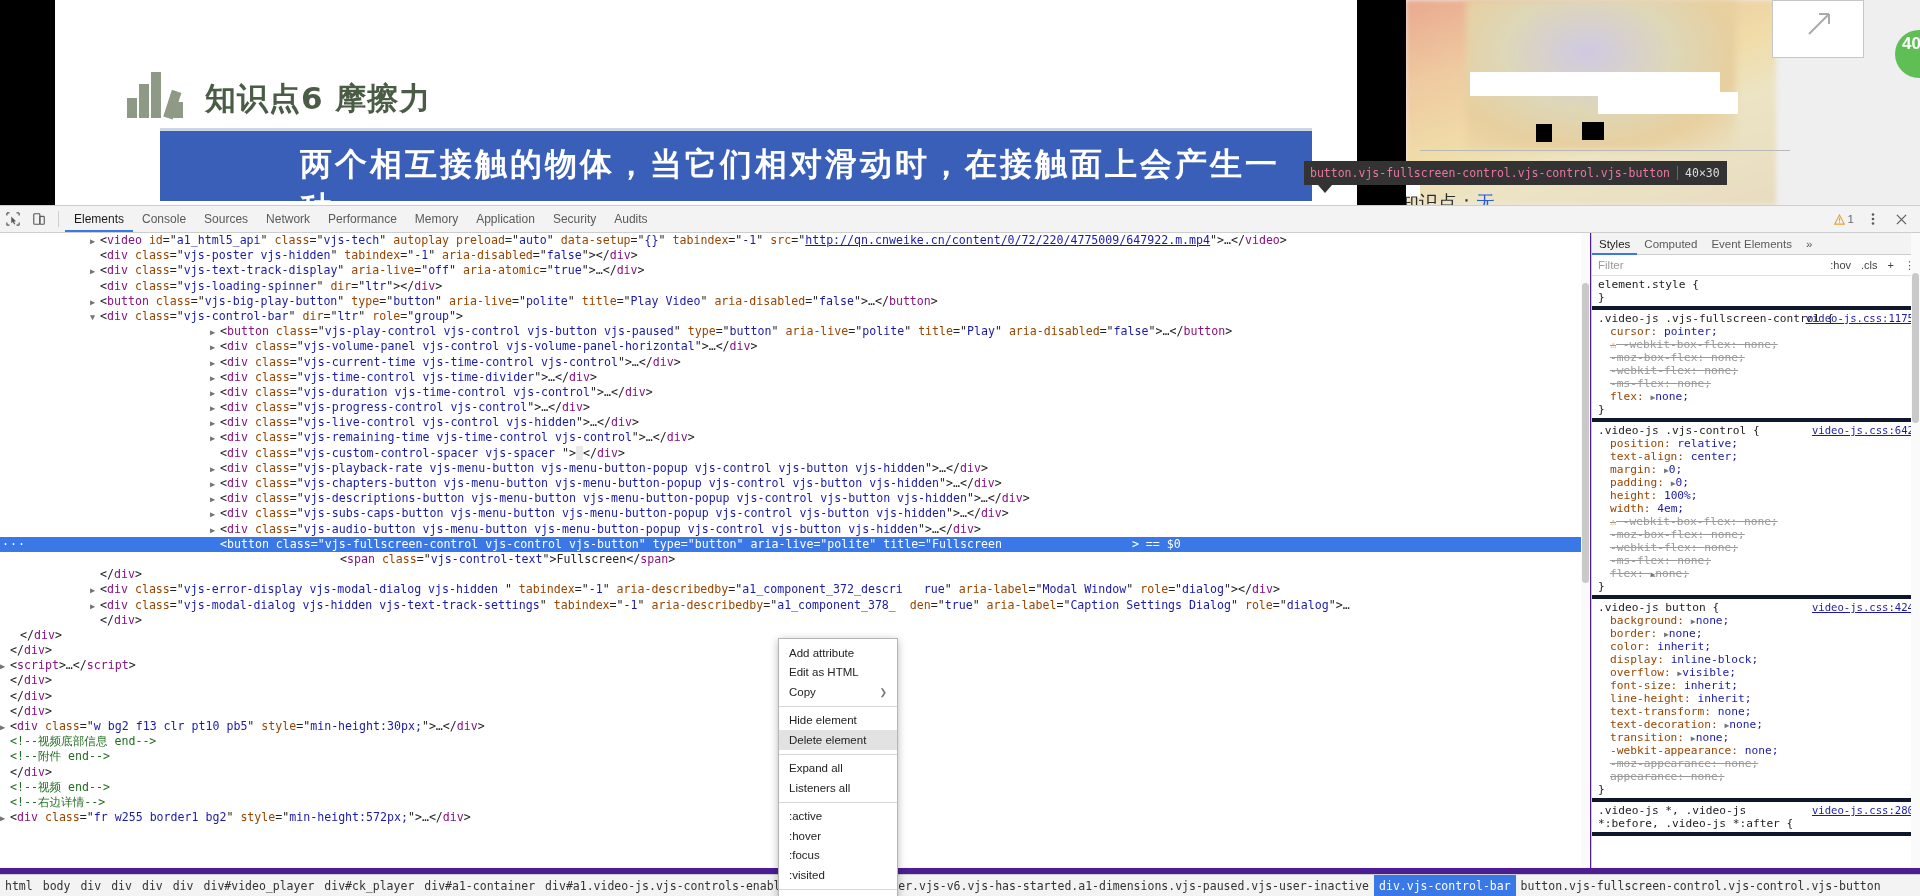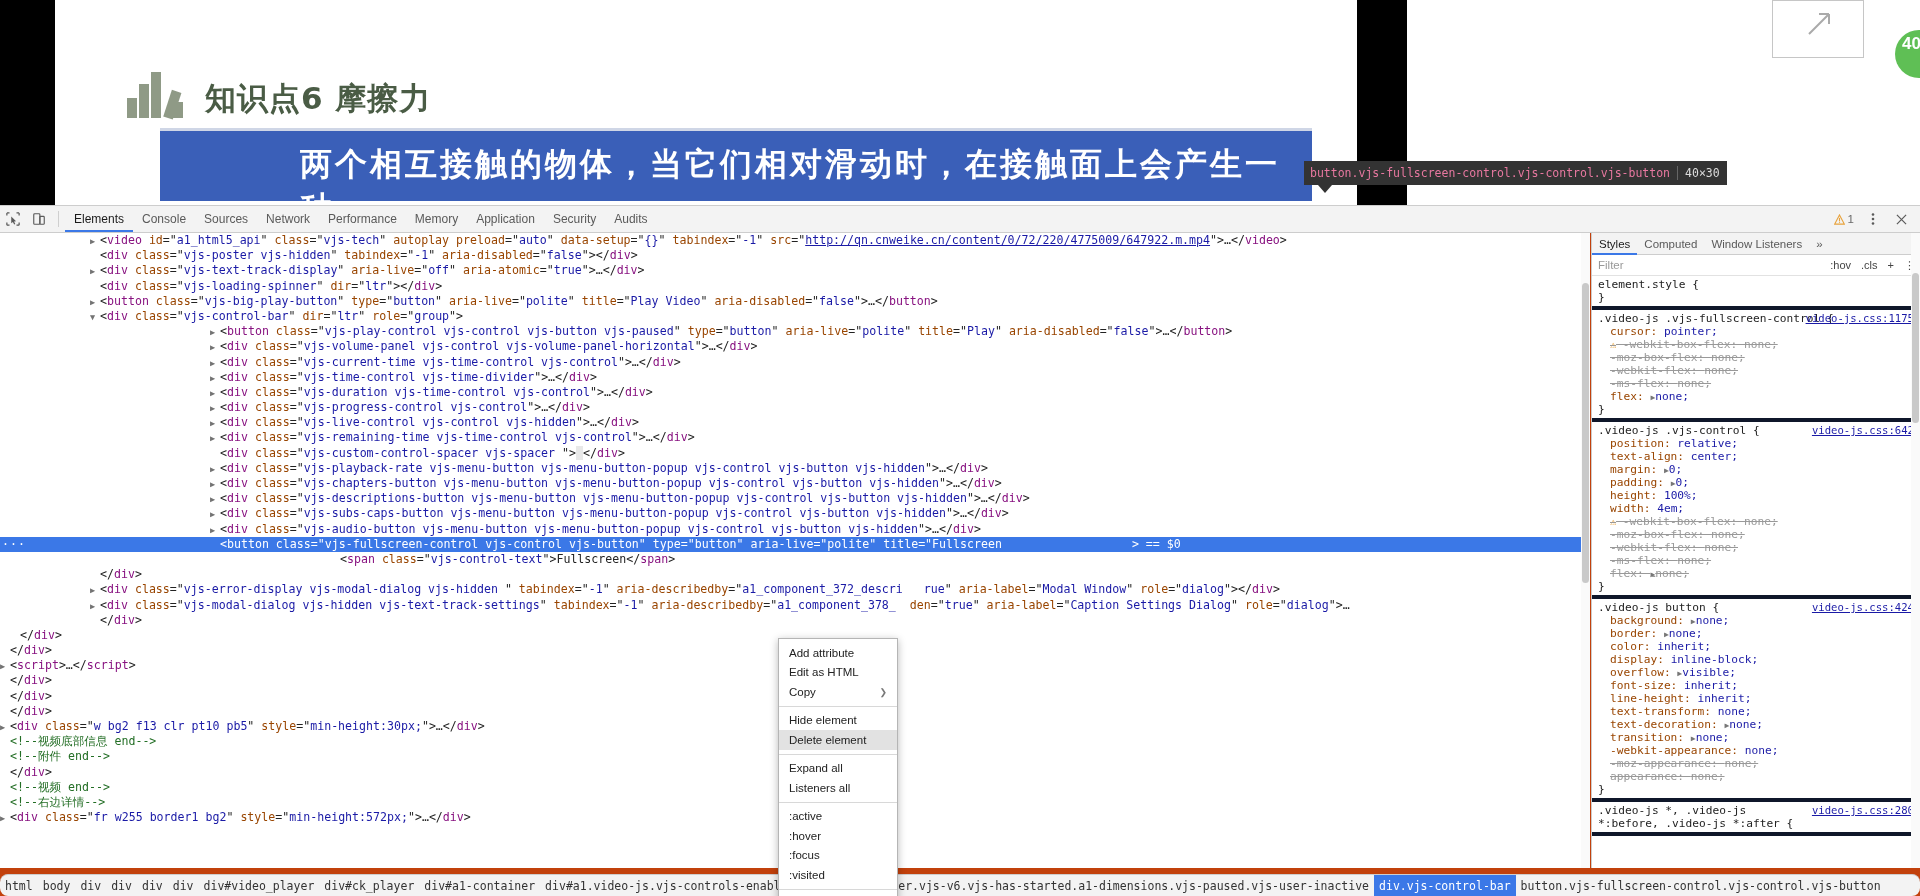--- a/index.html
+++ b/index.html
@@ -48,42 +48,42 @@
   #inspect-tip { position:absolute; left:1304px; top:161px; height:24px; background:#333;
     display:flex; align-items:center; padding:0 0 0 6px; font-family:"DejaVu Sans Mono", monospace;
     font-size:11.5px; color:#fff; white-space:nowrap; }
   #inspect-tip .sel { color:#e878a0; }
   #inspect-tip .dim { border-left:1px solid #666; margin-left:7px; padding:0 7px; color:#ddd; }
   #inspect-tip-arrow { position:absolute; left:1318px; top:185px; width:0;height:0;
     border-left:7px solid transparent; border-right:7px solid transparent; border-top:8px solid #333; }
 
   
   #devtools { position:absolute; left:0; top:205px; width:1920px; height:691px;
-    background:#c2410c; border-top:1px solid #cdcdcd; }
+    background:#4c1d95; border-top:1px solid #cdcdcd; }
 
   
   #dt-toolbar { position:absolute; left:0; top:0; width:1920px; height:27px;
     background:#f3f3f3; border-bottom:1px solid #cdcdcd; display:flex; align-items:center; }
   .tb-icon { width:26px; height:26px; display:flex; align-items:center; justify-content:center;
     cursor:pointer; }
   .tb-sep { width:1px; height:16px; background:#cfcfcf; margin:0 6px; }
   .tb-tab { height:26px; padding:0 9px; display:flex; align-items:center; font-size:12px;
     color:#5a5a5a; cursor:pointer; font-family:"Liberation Sans", sans-serif; }
   .tb-tab.active { color:#1a1a1a; box-shadow: inset 0 -2px 0 #3b78e7; }
   #dt-toolbar-right { margin-left:auto; display:flex; align-items:center; padding-right:6px; gap:2px;}
   .warn-pill { display:flex; align-items:center; gap:3px; font-size:11.5px; color:#6a6a6a; padding:0 4px;}
 
   
   #dom-pane { position:absolute; left:0; top:27px; width:1590px; height:635px;
     background:#fff; overflow:hidden; }
   #styles-pane { position:absolute; left:1591px; top:27px; width:329px; height:635px;
     background:#fff; border-left:1px solid #cdcdcd; overflow:hidden; }
   #breadcrumb { position:absolute; left:0; bottom:0; width:1920px; height:22px;
     background:#f3f3f3; border-top:1px solid #cdcdcd; display:flex; align-items:center;
-    font-family:"DejaVu Sans Mono", monospace; font-size:11.5px; color:#333;border-radius:8px; }
+    font-family:"DejaVu Sans Mono", monospace; font-size:11.5px; color:#333; }
 
   
   .node { height:15.2px; line-height:15.2px; white-space:nowrap;
     font-family:"DejaVu Sans Mono", monospace; font-size:11.6px; color:#222; position:relative; }
   .node.sel { background:#3b78e7; }
   .node.sel * { color:#fff !important; }
   .tri { display:inline-block; width:10px; color:#737373; font-size:8.5px; }
   .tg { color:#881280; }
   .at { color:#994500; }
   .av { color:#1a1aa6; }
@@ -148,20 +148,34 @@
       <div class="b" style="left:48px; height:16px;"></div>
     </div>
     <div class="slide-title">知识点6  摩擦力</div>
     <div class="band-edge"></div>
     <div class="blue-band">
       <div class="txt">两个相互接触的物体，当它们相对滑动时，在接触面上会产生一种</div>
     </div>
   </div>
   <div id="black-right"></div>
 
+  <div id="ghost">
+    <div class="warm"></div>
+    <div class="warm2"></div>
+    <div class="wbox" style="left:64px;  top:72px;  width:250px; height:24px;"></div>
+    <div class="blk" style="left:130px; top:124px; width:16px; height:18px;"></div>
+    <div class="blk" style="left:176px; top:122px; width:22px; height:18px;"></div>
+    <div class="wbox" style="left:192px; top:92px;  width:140px; height:22px;"></div>
+    <div class="wbox" style="left:-8px;  top:174px; width:22px;  height:24px;"></div>
+    <div class="line" style="left:14px;  top:150px; width:370px;"></div>
+
+    <div class="cn" style="left:-6px; top:190px;">
+      <span>知识点：</span><span class="cnblue">无</span>
+    </div>
+  </div>
 
   <div id="gright-panel"></div>
   <svg id="gright-arrow" viewBox="0 0 28 28">
     <path d="M4 24 L24 4 M24 4 L14 4 M24 4 L24 14" stroke="#aaa" stroke-width="2" fill="none"></path>
   </svg>
   <div id="greenbadge">
     <span>40</span>
   </div>
 
   <div id="inspect-tip">
@@ -308,21 +322,21 @@
         <span>:visited</span>
       </div>
       <div class="ctx-sep"></div>
       <div class="ctx-item"></div>
     </div>
 
   <div id="styles-pane">
     <div id="sp-tabs">
         <div class="sp-tab active">Styles</div>
         <div class="sp-tab">Computed</div>
-        <div class="sp-tab">Window Listeners</div>
+        <div class="sp-tab">Event Elements</div>
         <div class="sp-tab">»</div>
       </div>
     <div id="sp-filter">
       <span class="ff">Filter</span>
       <span class="pseudo">:hov</span>
       <span class="pseudo">.cls</span>
       <span class="pseudo">+</span>
       <span class="pseudo">⋮</span>
     </div>
     <div id="sp-rules">

